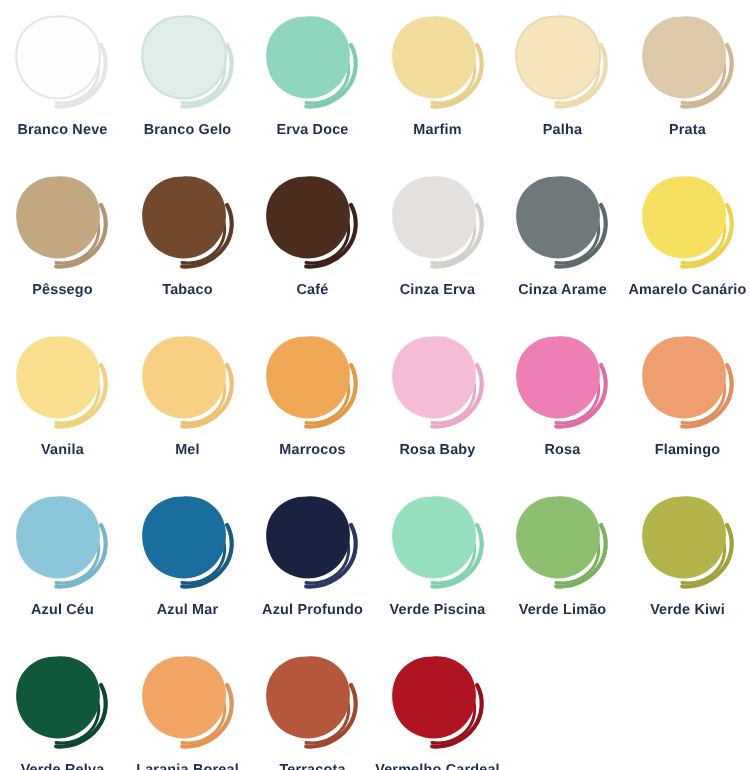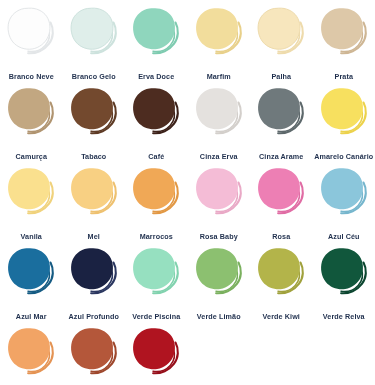--- a/index.html
+++ b/index.html
@@ -44,21 +44,21 @@
     height: 52px;
     overflow: visible;
   }
   .swatch-label {
     font-size: 7.2px;
     font-weight: bold;
     color: #1f2f4d;
     letter-spacing: 0.1px;
     text-align: center;
     line-height: 9px;
-    margin-top: 14px;
+    margin-top: 2px;
     white-space: nowrap;
   }
 </style>
 </head>
 <body>
 
 <div id="palette-grid">
     <div class="swatch-cell">
       <div class="blob-wrap">
         <svg viewBox="0 0 56 52">
@@ -120,21 +120,21 @@
       <div class="swatch-label">Prata</div>
     </div>
     <div class="swatch-cell">
       <div class="blob-wrap">
         <svg viewBox="0 0 56 52">
           <path d="M47.5 16.5c3.6 6.6 3.1 15.1-1.6 21.4-4.8 6.4-12.9 9.9-20.8 9.3" fill="none" stroke-width="2.1" stroke-linecap="round" stroke="#b09470"></path>
           <path d="M45.3 22.8c2.1 5.6 1 12.1-3.1 16.6-4.2 4.6-11 6.8-17.2 5.8" fill="none" stroke-width="1.5" stroke-linecap="round" stroke="#b09470"></path>
           <path d="M25.6 2.2c7.3-.5 14.3 2.6 18 8.1 3.9 5.7 4.4 13.7 1.6 20.1-2.8 6.6-9 11.5-16 12.6-7.1 1.1-15-1.6-19.4-7.1C5.4 30.4 4 22.4 5.9 15.7 7.9 8.8 14.2 3.6 21.3 2.5c1.4-.2 2.8-.3 4.3-.3z" fill="#c2a781"></path>
         </svg>
       </div>
-      <div class="swatch-label">Camurça</div>
+      <div class="swatch-label">Pêssego</div>
     </div>
     <div class="swatch-cell">
       <div class="blob-wrap">
         <svg viewBox="0 0 56 52">
           <path d="M47.5 16.5c3.6 6.6 3.1 15.1-1.6 21.4-4.8 6.4-12.9 9.9-20.8 9.3" fill="none" stroke-width="2.1" stroke-linecap="round" stroke="#5e3b25"></path>
           <path d="M45.3 22.8c2.1 5.6 1 12.1-3.1 16.6-4.2 4.6-11 6.8-17.2 5.8" fill="none" stroke-width="1.5" stroke-linecap="round" stroke="#5e3b25"></path>
           <path d="M25.6 2.2c7.3-.5 14.3 2.6 18 8.1 3.9 5.7 4.4 13.7 1.6 20.1-2.8 6.6-9 11.5-16 12.6-7.1 1.1-15-1.6-19.4-7.1C5.4 30.4 4 22.4 5.9 15.7 7.9 8.8 14.2 3.6 21.3 2.5c1.4-.2 2.8-.3 4.3-.3z" fill="#73492e"></path>
         </svg>
       </div>
       <div class="swatch-label">Tabaco</div>
@@ -225,20 +225,30 @@
           <path d="M47.5 16.5c3.6 6.6 3.1 15.1-1.6 21.4-4.8 6.4-12.9 9.9-20.8 9.3" fill="none" stroke-width="2.1" stroke-linecap="round" stroke="#e06ca4"></path>
           <path d="M45.3 22.8c2.1 5.6 1 12.1-3.1 16.6-4.2 4.6-11 6.8-17.2 5.8" fill="none" stroke-width="1.5" stroke-linecap="round" stroke="#e06ca4"></path>
           <path d="M25.6 2.2c7.3-.5 14.3 2.6 18 8.1 3.9 5.7 4.4 13.7 1.6 20.1-2.8 6.6-9 11.5-16 12.6-7.1 1.1-15-1.6-19.4-7.1C5.4 30.4 4 22.4 5.9 15.7 7.9 8.8 14.2 3.6 21.3 2.5c1.4-.2 2.8-.3 4.3-.3z" fill="#ed7fb4"></path>
         </svg>
       </div>
       <div class="swatch-label">Rosa</div>
     </div>
     <div class="swatch-cell">
       <div class="blob-wrap">
         <svg viewBox="0 0 56 52">
+          <path d="M47.5 16.5c3.6 6.6 3.1 15.1-1.6 21.4-4.8 6.4-12.9 9.9-20.8 9.3" fill="none" stroke-width="2.1" stroke-linecap="round" stroke="#e28d5c"></path>
+          <path d="M45.3 22.8c2.1 5.6 1 12.1-3.1 16.6-4.2 4.6-11 6.8-17.2 5.8" fill="none" stroke-width="1.5" stroke-linecap="round" stroke="#e28d5c"></path>
+          <path d="M25.6 2.2c7.3-.5 14.3 2.6 18 8.1 3.9 5.7 4.4 13.7 1.6 20.1-2.8 6.6-9 11.5-16 12.6-7.1 1.1-15-1.6-19.4-7.1C5.4 30.4 4 22.4 5.9 15.7 7.9 8.8 14.2 3.6 21.3 2.5c1.4-.2 2.8-.3 4.3-.3z" fill="#ef9f6f"></path>
+        </svg>
+      </div>
+      <div class="swatch-label">Flamingo</div>
+    </div>
+    <div class="swatch-cell">
+      <div class="blob-wrap">
+        <svg viewBox="0 0 56 52">
           <path d="M47.5 16.5c3.6 6.6 3.1 15.1-1.6 21.4-4.8 6.4-12.9 9.9-20.8 9.3" fill="none" stroke-width="2.1" stroke-linecap="round" stroke="#76b6cd"></path>
           <path d="M45.3 22.8c2.1 5.6 1 12.1-3.1 16.6-4.2 4.6-11 6.8-17.2 5.8" fill="none" stroke-width="1.5" stroke-linecap="round" stroke="#76b6cd"></path>
           <path d="M25.6 2.2c7.3-.5 14.3 2.6 18 8.1 3.9 5.7 4.4 13.7 1.6 20.1-2.8 6.6-9 11.5-16 12.6-7.1 1.1-15-1.6-19.4-7.1C5.4 30.4 4 22.4 5.9 15.7 7.9 8.8 14.2 3.6 21.3 2.5c1.4-.2 2.8-.3 4.3-.3z" fill="#8bc6db"></path>
         </svg>
       </div>
       <div class="swatch-label">Azul Céu</div>
     </div>
     <div class="swatch-cell">
       <div class="blob-wrap">
         <svg viewBox="0 0 56 52">

